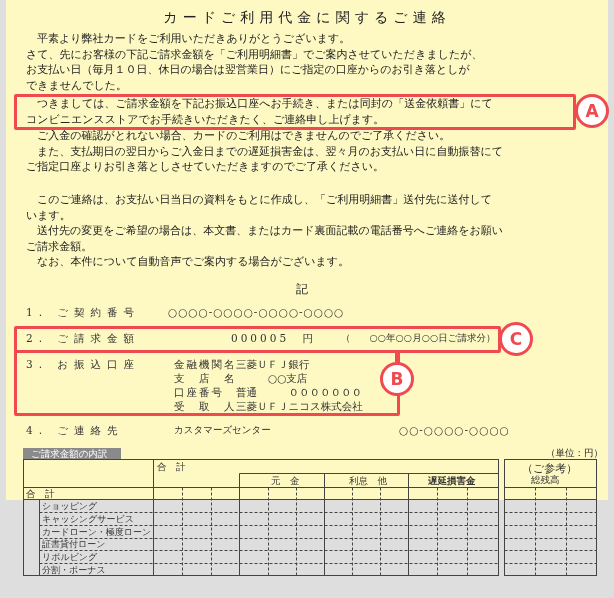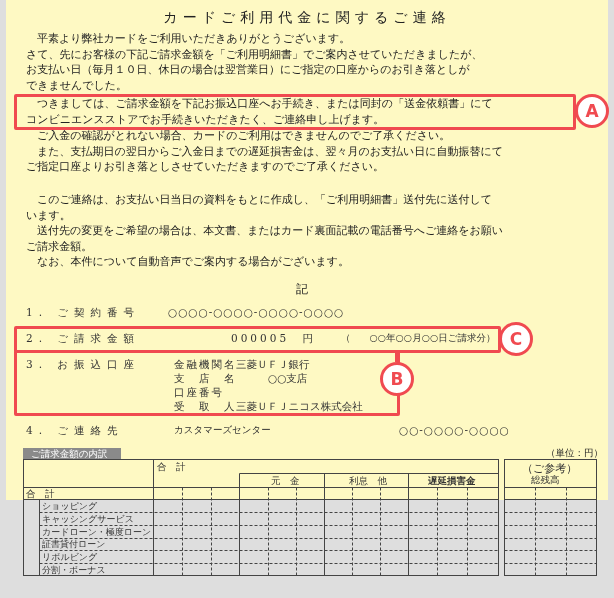--- a/index.html
+++ b/index.html
@@ -48,20 +48,21 @@
   <div class="row lbl" style="left:20px;top:332px;">2. ご請求金額</div>
   <div class="row" style="left:225px;top:332px;letter-spacing:3px;">000005　円</div>
   <div class="row" style="left:335px;top:332px;font-size:9.5px;">（　　○○年○○月○○日ご請求分）</div>
 
   <div class="row lbl" style="left:20px;top:358px;">3. お振込口座</div>
   <div class="row" style="left:168px;top:358px;letter-spacing:2px;">金融機関名</div>
   <div class="row" style="left:230px;top:358px;">三菱ＵＦＪ銀行</div>
   <div class="row" style="left:168px;top:372px;letter-spacing:2px;">支　店　名</div>
   <div class="row" style="left:230px;top:372px;margin-left:32px;">○○支店</div>
   <div class="row" style="left:168px;top:386px;letter-spacing:2px;">口座番号</div>
+  <div class="row" style="left:230px;top:386px;">普通　　　０００００００</div>
   <div class="row" style="left:168px;top:400px;letter-spacing:2px;">受　取　人</div>
   <div class="row" style="left:230px;top:400px;">三菱ＵＦＪニコス株式会社</div>
 
   <div class="row lbl" style="left:20px;top:424px;">4. ご連絡先</div>
   <div class="row" style="left:168px;top:424px;font-size:9.5px;">カスタマーズセンター</div>
   <div class="row" style="left:393px;top:424px;letter-spacing:1px;">○○-○○○○-○○○○</div>
 
   <div class="redbox" style="left:8px;top:94px;width:562px;height:36px;"></div>
   <div class="badge" style="left:569px;top:94px;">A</div>
 

